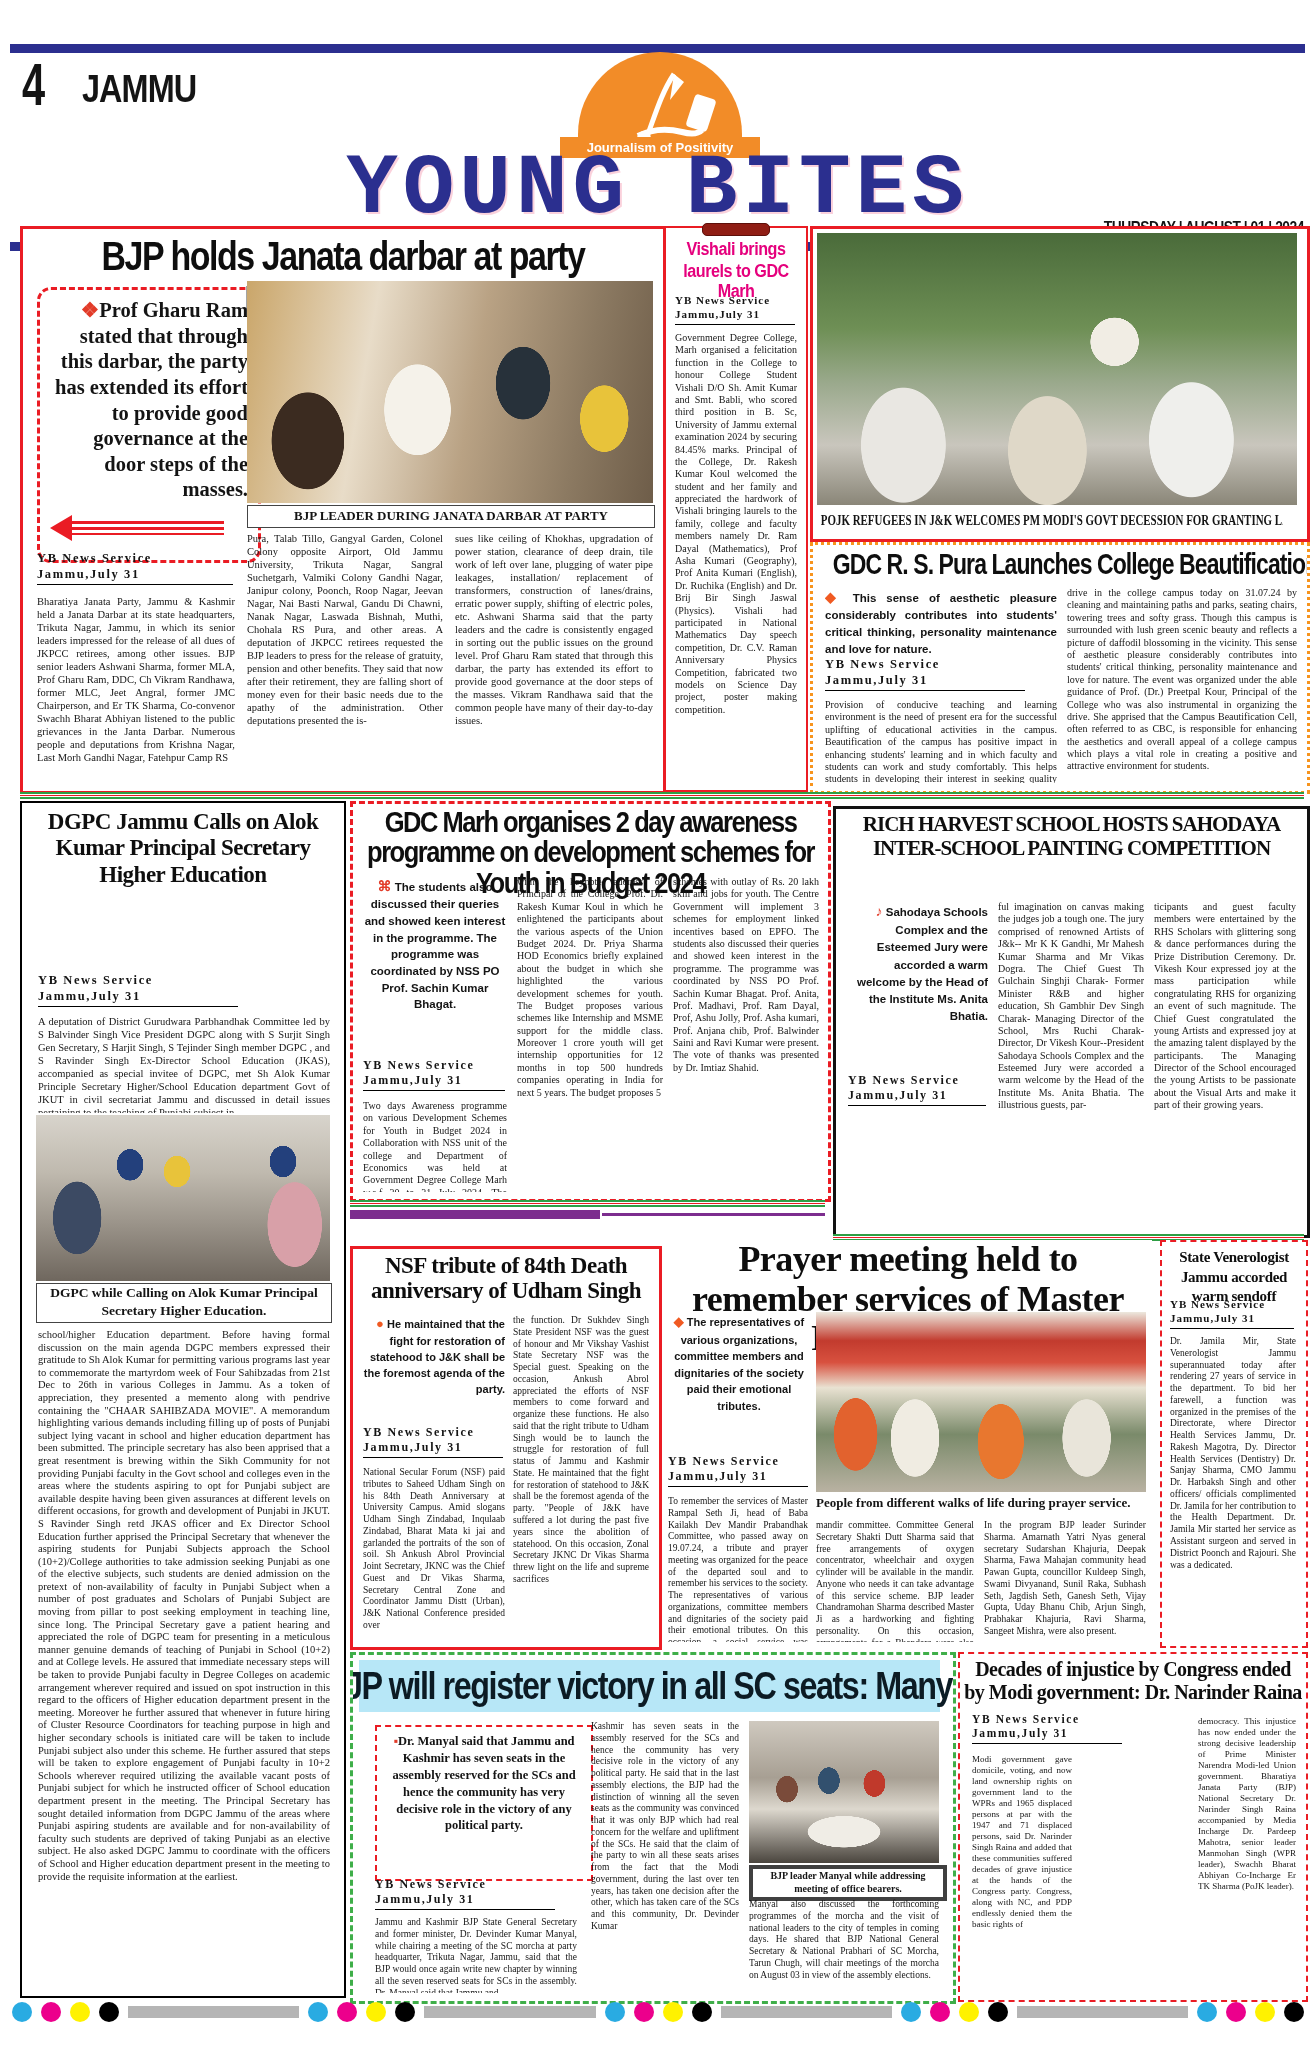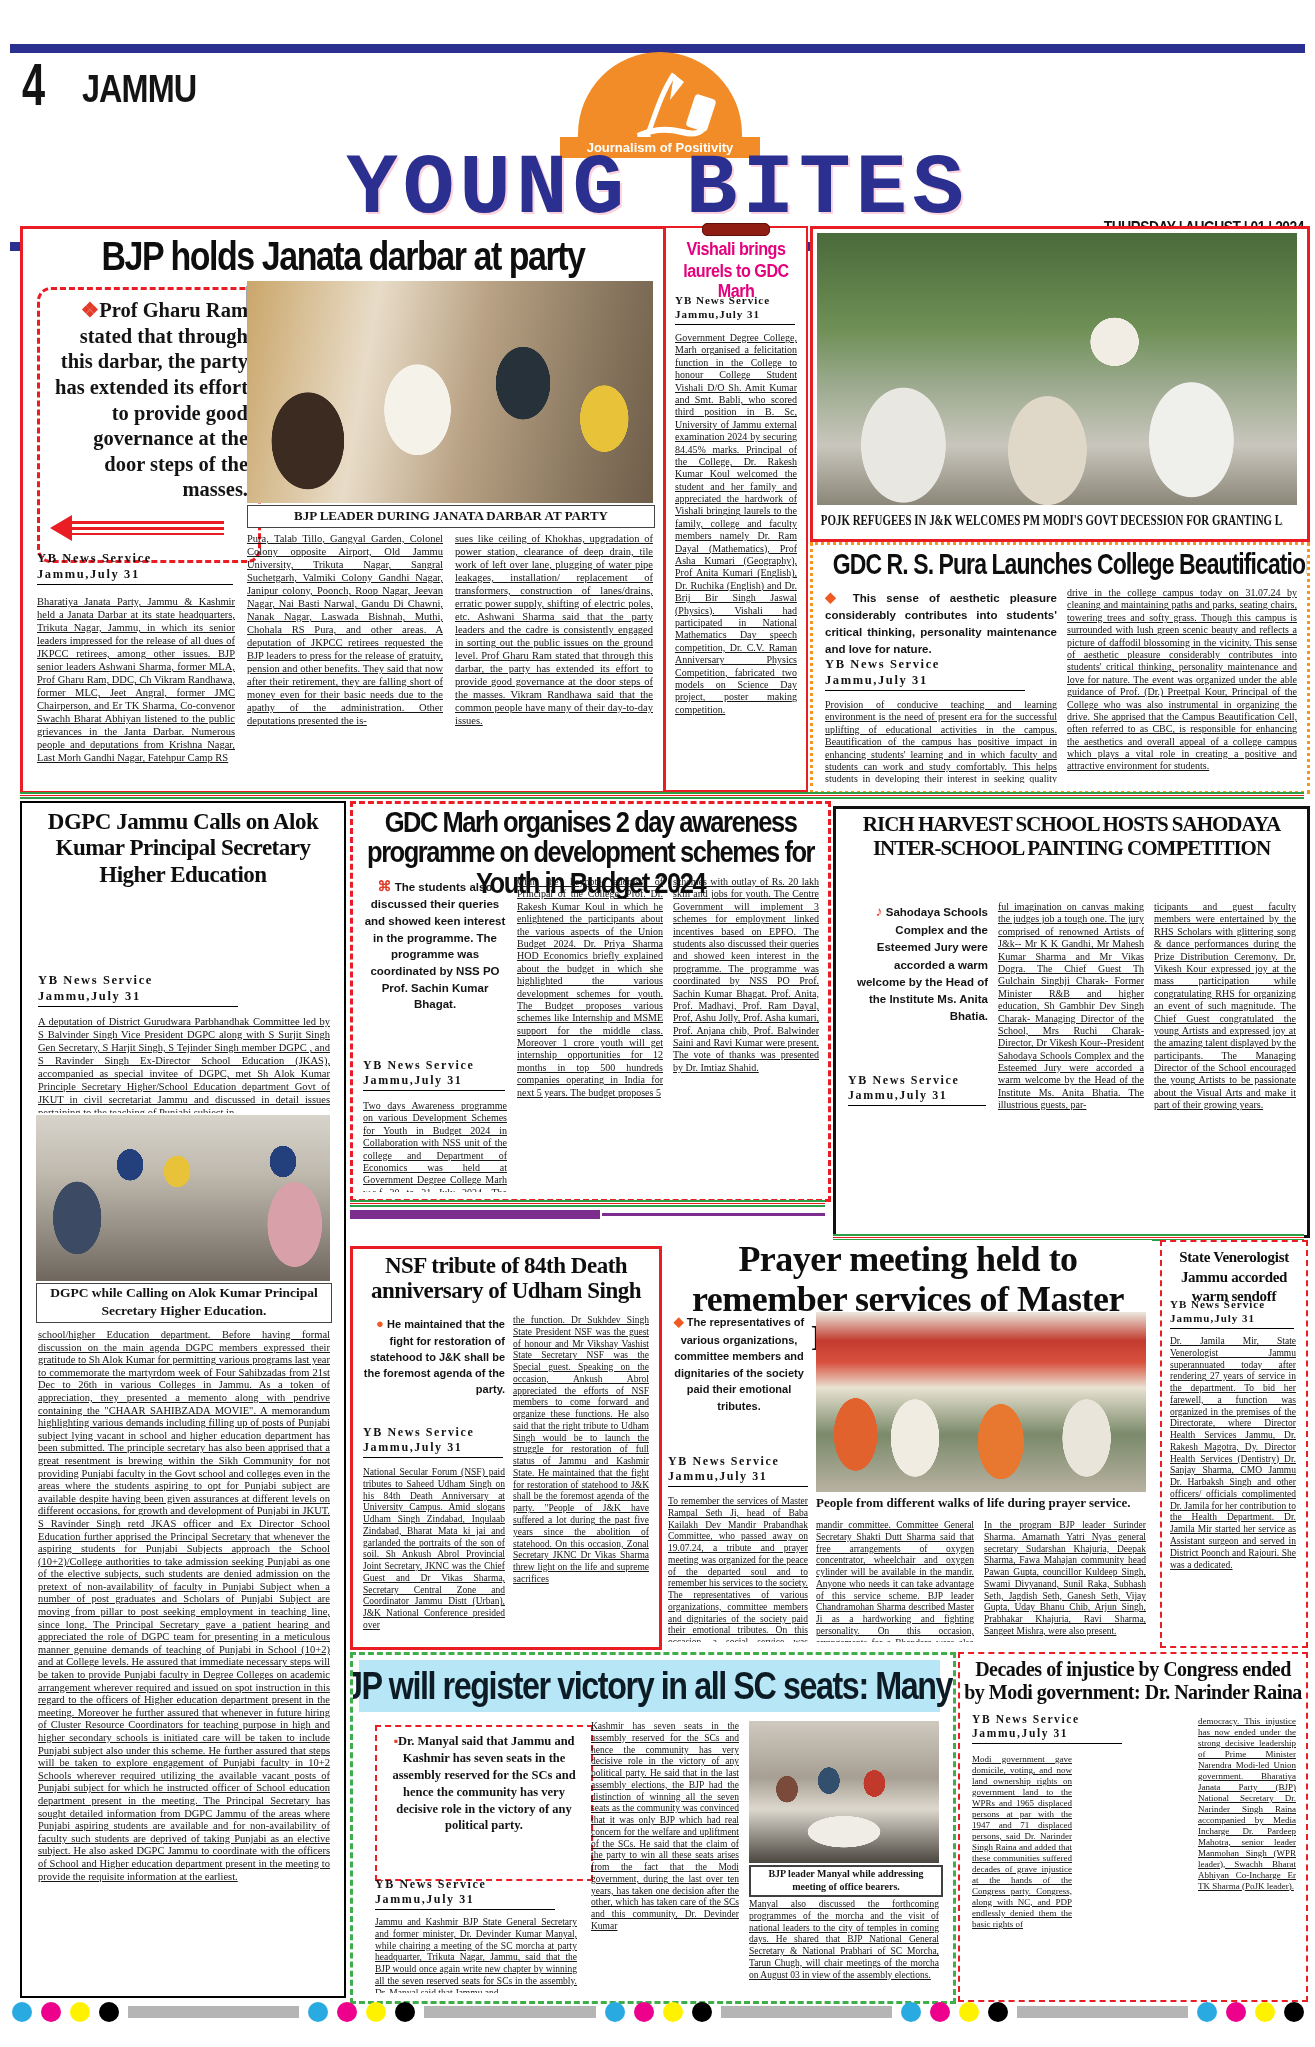--- a/index.html
+++ b/index.html
@@ -1,20 +1,20 @@
 <!DOCTYPE html>
 <html><head>
 <meta charset="utf-8">
 <style>
   html,body{margin:0;padding:0;background:#fff;}
   body{width:1315px;height:2047px;position:relative;font-family:"Liberation Serif",serif;color:#141414;}
   .abs{position:absolute;}
   .navy{background:#2b2f8f;}
   .art{position:absolute;background:#fff;overflow:hidden;}
-  .col{position:absolute;font-size:10.5px;line-height:1.24;text-align:justify;color:#161616;overflow:hidden;text-decoration:underline;}
+  .col{position:absolute;font-size:10.5px;line-height:1.24;text-align:justify;color:#161616;overflow:hidden;}
   .byl{position:absolute;font-weight:bold;font-size:12.5px;letter-spacing:1.6px;line-height:1.25;border-bottom:1.5px solid #000;padding-bottom:2px;}
   .cap{position:absolute;font-weight:bold;text-align:center;overflow:hidden;background:#fff;}
   .kick{position:absolute;font-family:"Liberation Sans",sans-serif;font-weight:bold;overflow:hidden;}
   .hl-sans{position:absolute;left:0;right:0;text-align:center;font-family:"Liberation Sans",sans-serif;font-weight:bold;color:#0e0e0e;}
   .hl-serif{position:absolute;left:0;right:0;text-align:center;font-family:"Liberation Serif",serif;font-weight:bold;color:#0e0e0e;}
   .photo{position:absolute;overflow:hidden;}
   .sep{position:absolute;background:linear-gradient(180deg,#2e9e44 0 2px,#fff 2px 3px,#ea1c24 3px 4px,#fff 4px 5px,#2e9e44 5px 7px);}
   .icon-red{color:#e23b28;font-weight:bold;}
   .ring{display:inline-block;width:11px;height:11px;border:4px solid #e23b28;border-radius:50%;margin-right:5px;vertical-align:-3px;}
   .arrowL{display:flex;align-items:center;margin-top:12px;width:88%;}
@@ -193,21 +193,21 @@
   <div class="qb" style="left:22px;top:70px;width:198px;height:140px;border:2.5px dashed #ea1c24;padding:6px 8px;font-size:12.5px;font-weight:bold;text-align:center;line-height:1.35;">
     <span class="icon-red">▪</span><span>Dr. Manyal said that Jammu and Kashmir has seven seats in the assembly reserved for the SCs and hence the community has very decisive role in the victory of any political party.</span>
   </div>
   <div class="byl" style="left:22px;top:222px;width:180px;font-size:12px;">
     <div>YB News Service</div>
     <div>Jammu,July 31</div>
   </div>
   <div class="col" style="left:22px;top:262px;width:202px;height:76px;font-size:9.5px;">Jammu and Kashmir BJP State General Secretary and former minister, Dr. Devinder Kumar Manyal, while chairing a meeting of the SC morcha at party headquarter, Trikuta Nagar, Jammu, said that the BJP would once again write new chapter by winning all the seven reserved seats for SCs in the assembly. Dr. Manyal said that Jammu and</div>
   <div class="col" style="left:238px;top:66px;width:148px;height:272px;font-size:9.5px;">Kashmir has seven seats in the assembly reserved for the SCs and hence the community has very decisive role in the victory of any political party. He said that in the last assembly elections, the BJP had the distinction of winning all the seven seats as the community was convinced that it was only BJP which had real concern for the welfare and upliftment of the SCs. He said that the claim of the party to win all these seats arises from the fact that the Modi government, during the last over ten years, has taken one decision after the other, which has taken care of the SCs and this community, Dr. Devinder Kumar</div>
   <div class="photo" style="left:396px;top:66px;width:190px;height:142px;background:radial-gradient(18px 22px at 20% 48%,#7a4b3a 0 60%,transparent 61%),radial-gradient(18px 22px at 42% 42%,#32506e 0 60%,transparent 61%),radial-gradient(18px 22px at 66% 44%,#c0392b 0 60%,transparent 61%),radial-gradient(60px 26px at 50% 78%,#f0ede6 0 60%,transparent 61%),linear-gradient(180deg,#cfc9bf 0%,#a79f93 40%,#ddd8ce 62%,#4a453e 100%);"></div>
-  <div class="cap" style="left:396px;top:210px;width:190px;height:28px;font-size:10px;line-height:1.3;border:2px solid #404040;">BJP leader Manyal  while addressing meeting of office bearers.</div>
+  <div class="cap" style="left:396px;top:210px;width:190px;height:28px;font-size:10px;line-height:1.3;border:4px solid #404040;">BJP leader Manyal  while addressing meeting of office bearers.</div>
   <div class="col" style="left:396px;top:244px;width:190px;height:94px;font-size:9.5px;">Manyal also discussed the forthcoming programmes of the morcha and the visit of national leaders to the city of temples in coming days. He shared that BJP National General Secretary &amp; National Prabhari of SC Morcha, Tarun Chugh, will chair meetings of the morcha on August 03 in view of the assembly elections.</div>
 </div>
 
 <div class="art" style="left:958px;top:1652px;width:346px;height:346px;border:2.5px dashed #ea1c24;">
   <div class="hl-serif" style="top:4px;left:3px;right:3px;font-size:20px;line-height:1.15;letter-spacing:-0.5px;">Decades of injustice by Congress ended by Modi government: Dr. Narinder Raina</div>
   <div class="byl" style="left:12px;top:58px;width:150px;font-size:11.5px;">
     <div>YB News Service</div>
     <div>Jammu,July 31</div>
   </div>
   <div class="col" style="left:12px;top:100px;width:100px;height:236px;font-size:9px;line-height:1.22;">Modi government gave domicile, voting, and now land ownership rights on government land to the WPRs and 1965 displaced persons at par with the 1947 and 71 displaced persons, said Dr. Narinder Singh Raina and added that these communities suffered decades of grave injustice at the hands of the Congress party. Congress, along with NC, and PDP endlessly denied them the basic rights of</div>

